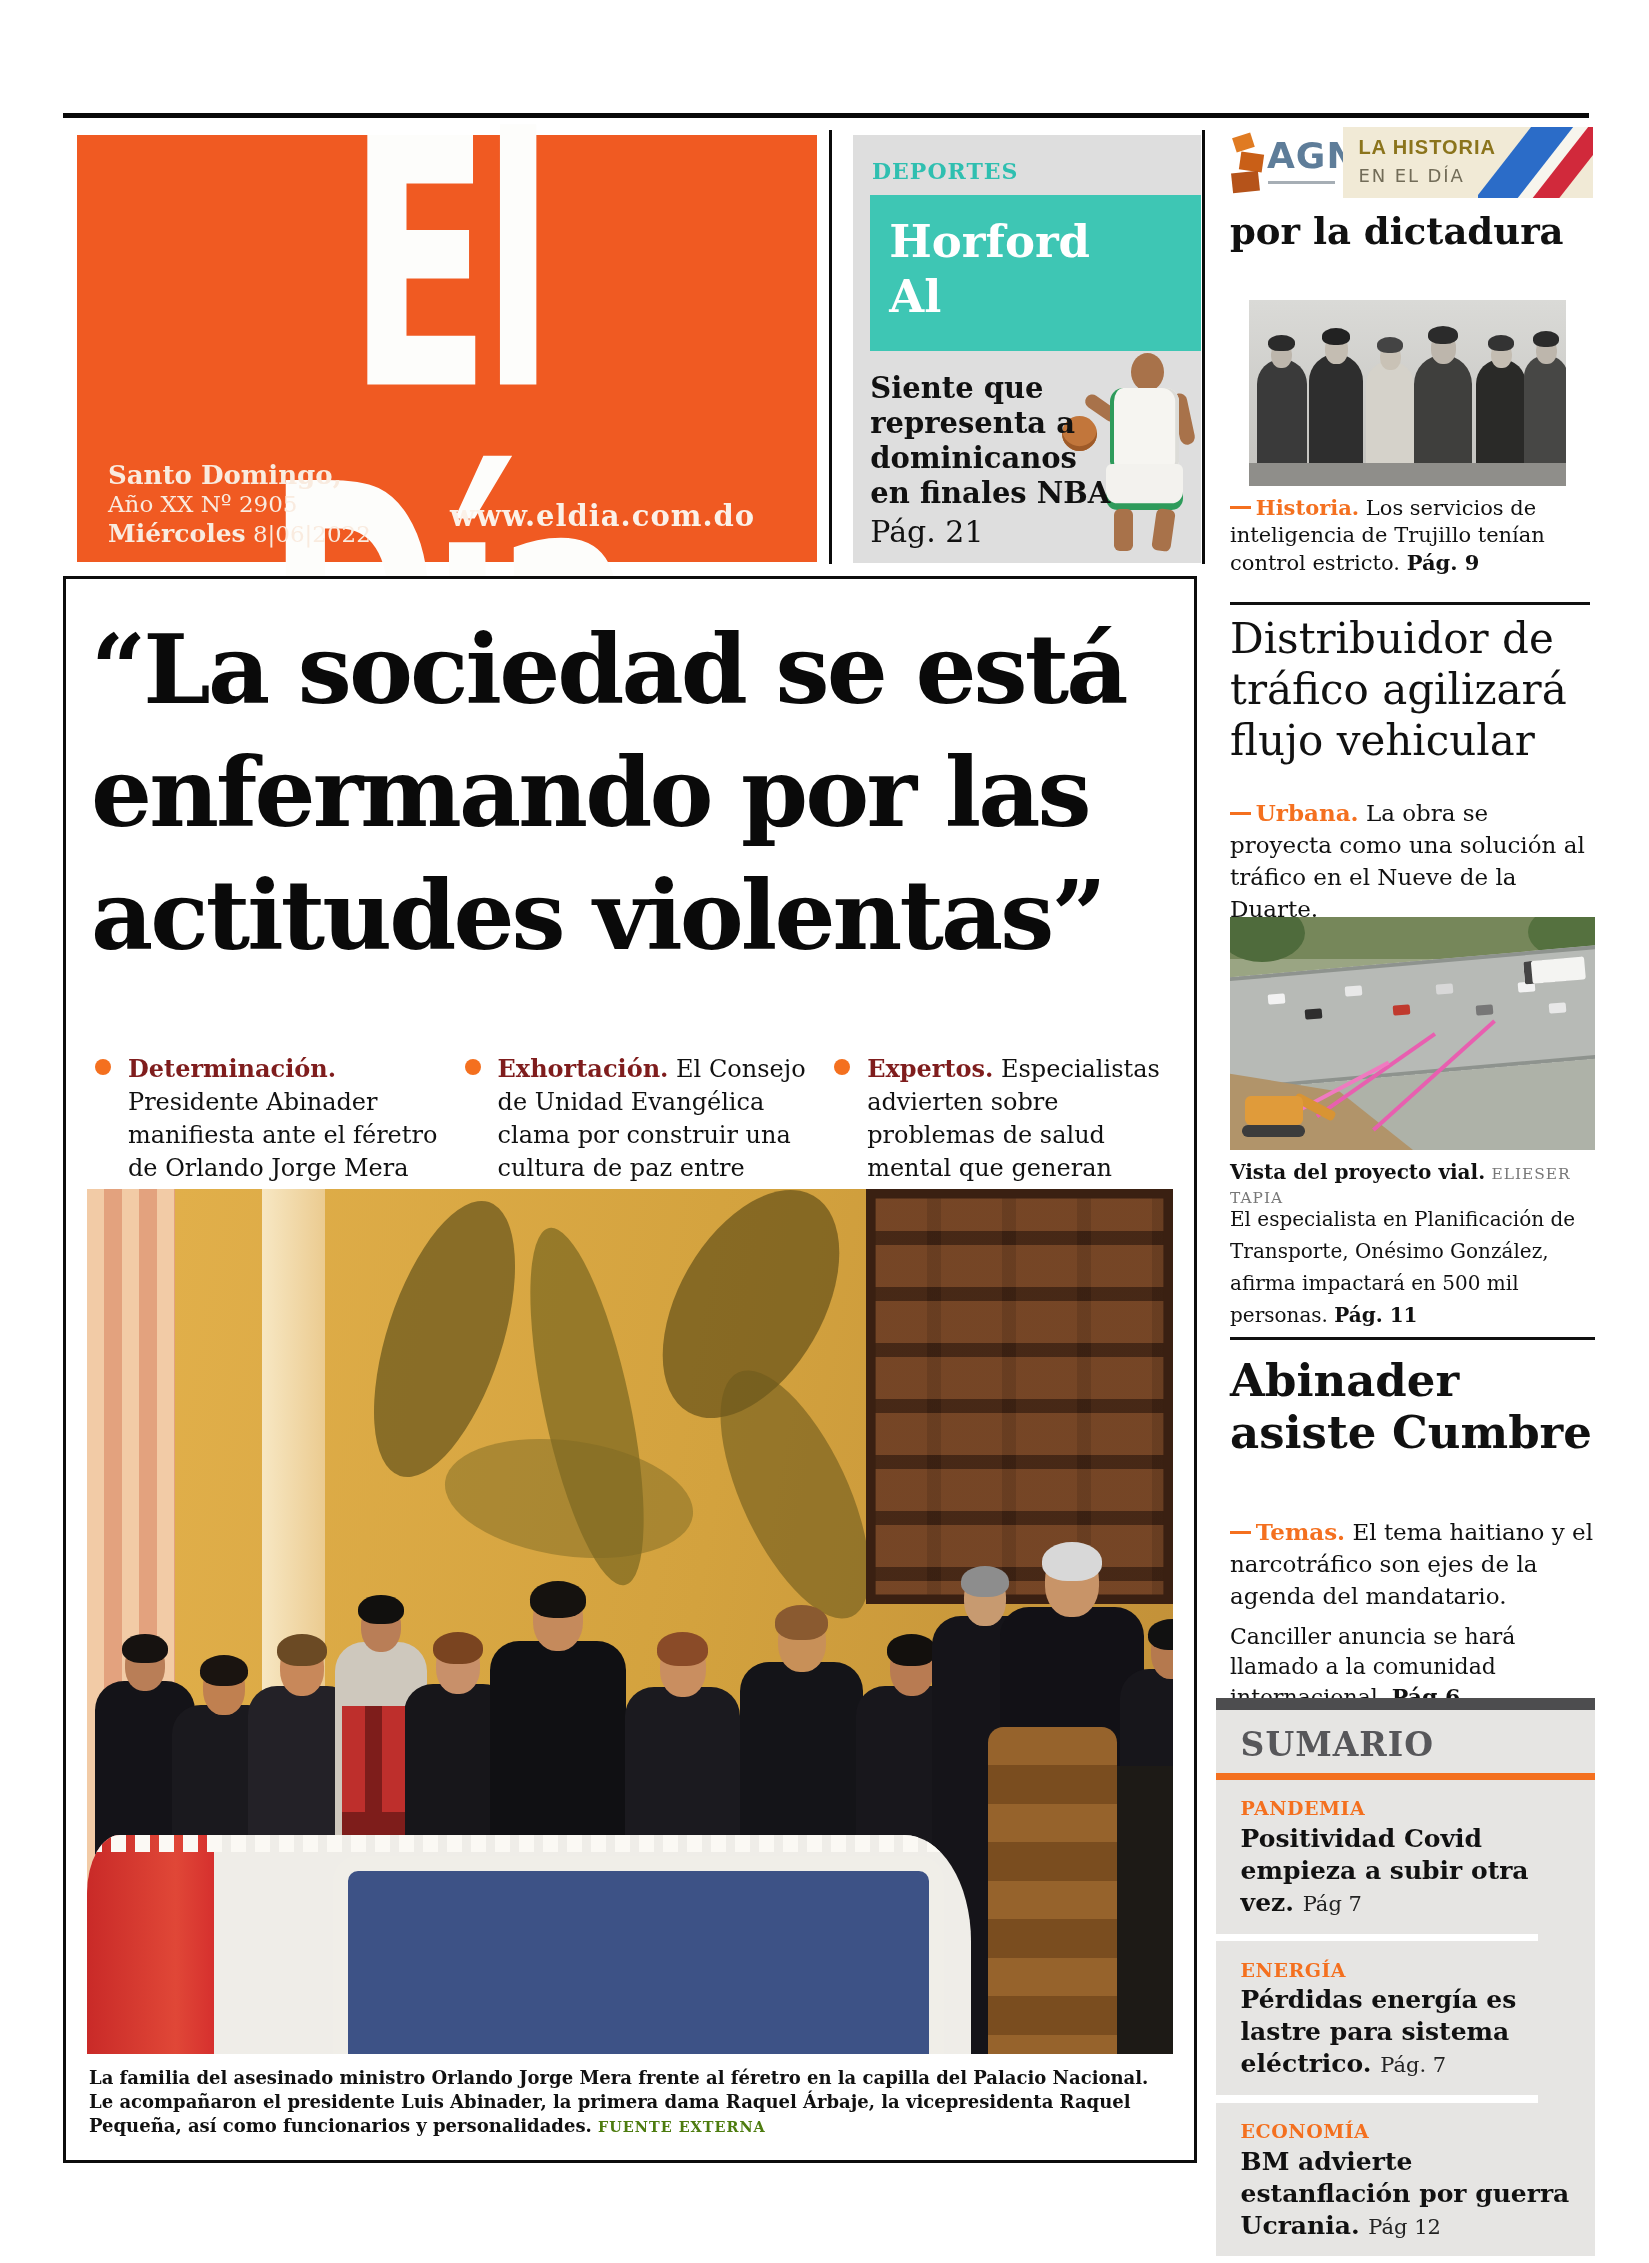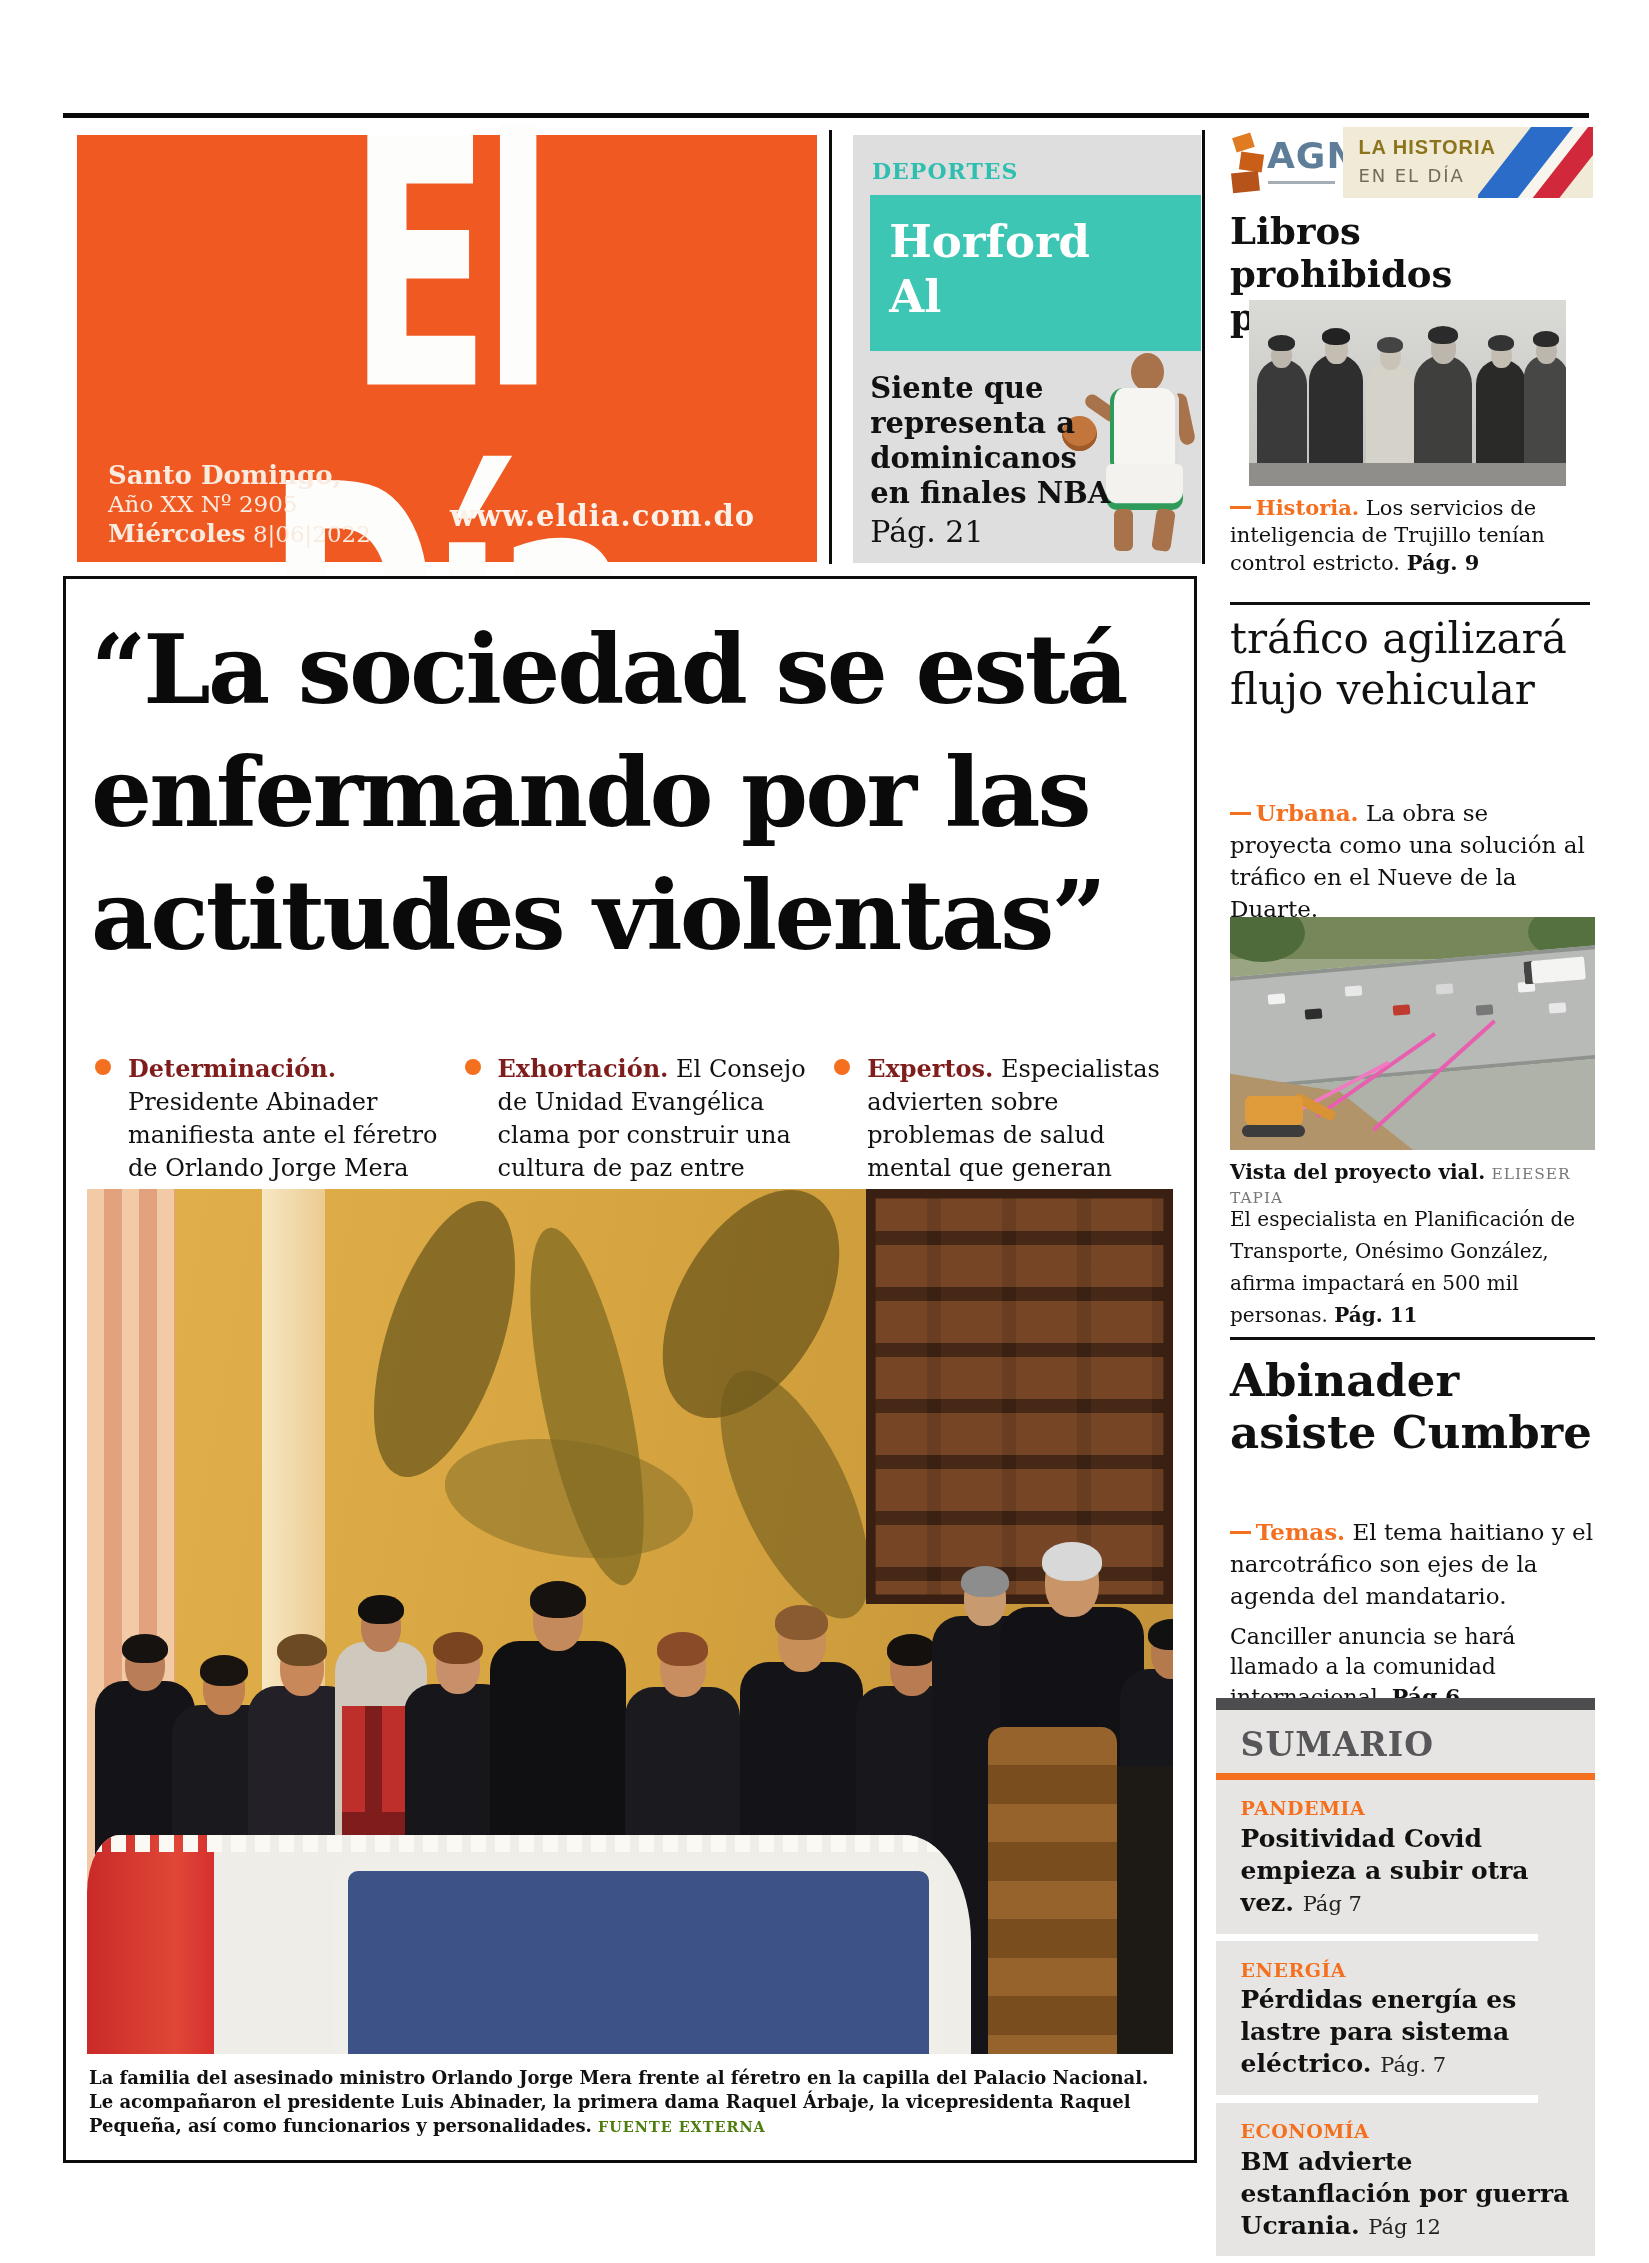--- a/index.html
+++ b/index.html
@@ -213,21 +213,20 @@
         <div class="bh1">LA HISTORIA</div>
         <div class="bh2">EN EL DÍA</div>
         <div class="ribbon">
           <i class="st-b"></i>
           <i class="st-w"></i>
           <i class="st-r"></i>
         </div>
       </div>
     </div>
     <h2 class="hist-headline">
-      <div>Libros prohibidos</div>
       <div>por la dictadura</div>
     </h2>
     <div class="hist-photo">
       <div class="fig" style="left:7.7px;top:42px;--hw:21px;--bw:50px;--bh:115px;--suit:#3A3A3A;--skin:#BDB6AC;--hair:#2B2B2B">
           <div class="fh"></div>
           <div class="fb"></div>
         </div>
       <div class="fig" style="left:60px;top:35px;--hw:23px;--bw:54px;--bh:125px;--suit:#2E2E2E;--skin:#C4BDB2;--hair:#222">
           <div class="fh"></div>
           <div class="fb"></div>
@@ -361,20 +360,21 @@
     </figure>
 
     <figcaption class="lead-caption">
       <span>La familia del asesinado ministro Orlando Jorge Mera frente al féretro en la capilla del Palacio Nacional. Le acompañaron el presidente Luis Abinader, la primera dama Raquel Árbaje, la vicepresidenta Raquel Pequeña, así como funcionarios y personalidades.</span>
       <span class="credit2">FUENTE EXTERNA</span>
     </figcaption>
   </main>
 
   <aside class="right-col">
     <div class="t-head">
+      <div>Distribuidor de</div>
       <div>tráfico agilizará</div>
       <div>flujo vehicular</div>
     </div>
     <div class="t-deck deck">
       <span class="dash"></span><b class="olabel">Urbana.</b>
       <span>La obra se proyecta como una solución al tráfico en el Nueve de la Duarte.</span>
     </div>
     <div class="t-photo">
       <div class="tp-tree1"></div>
       <div class="tp-tree2"></div>

